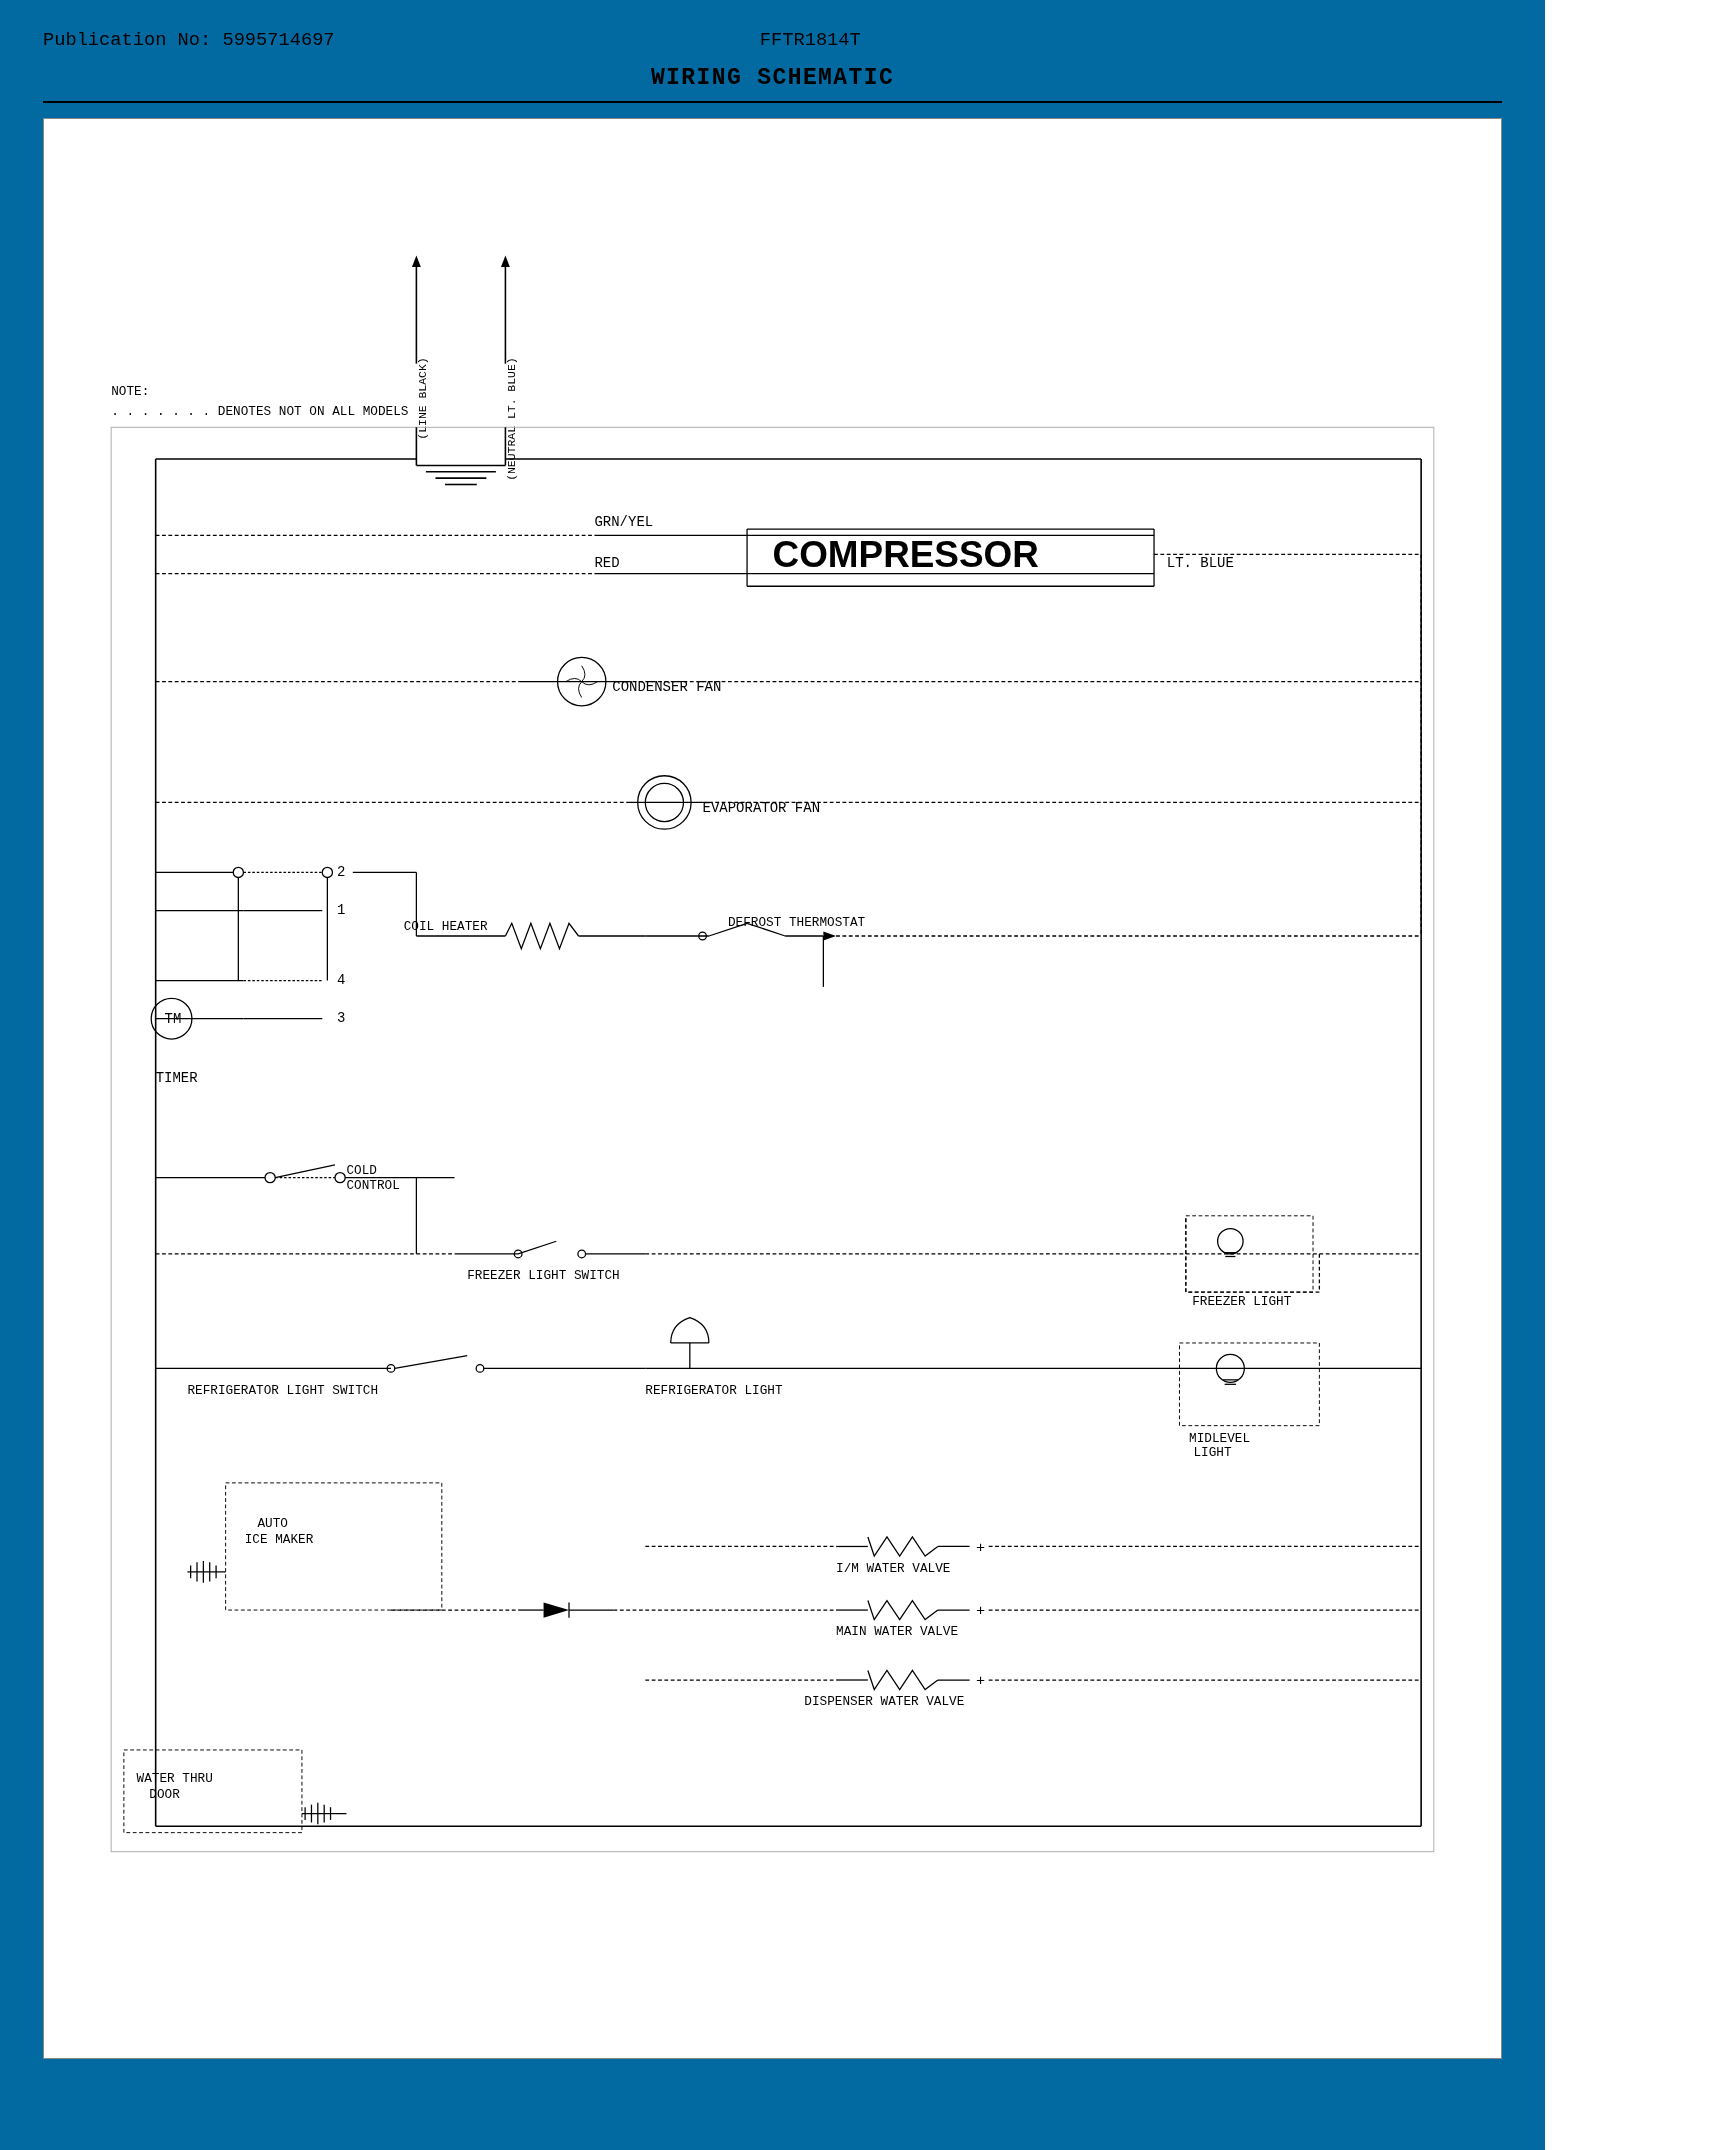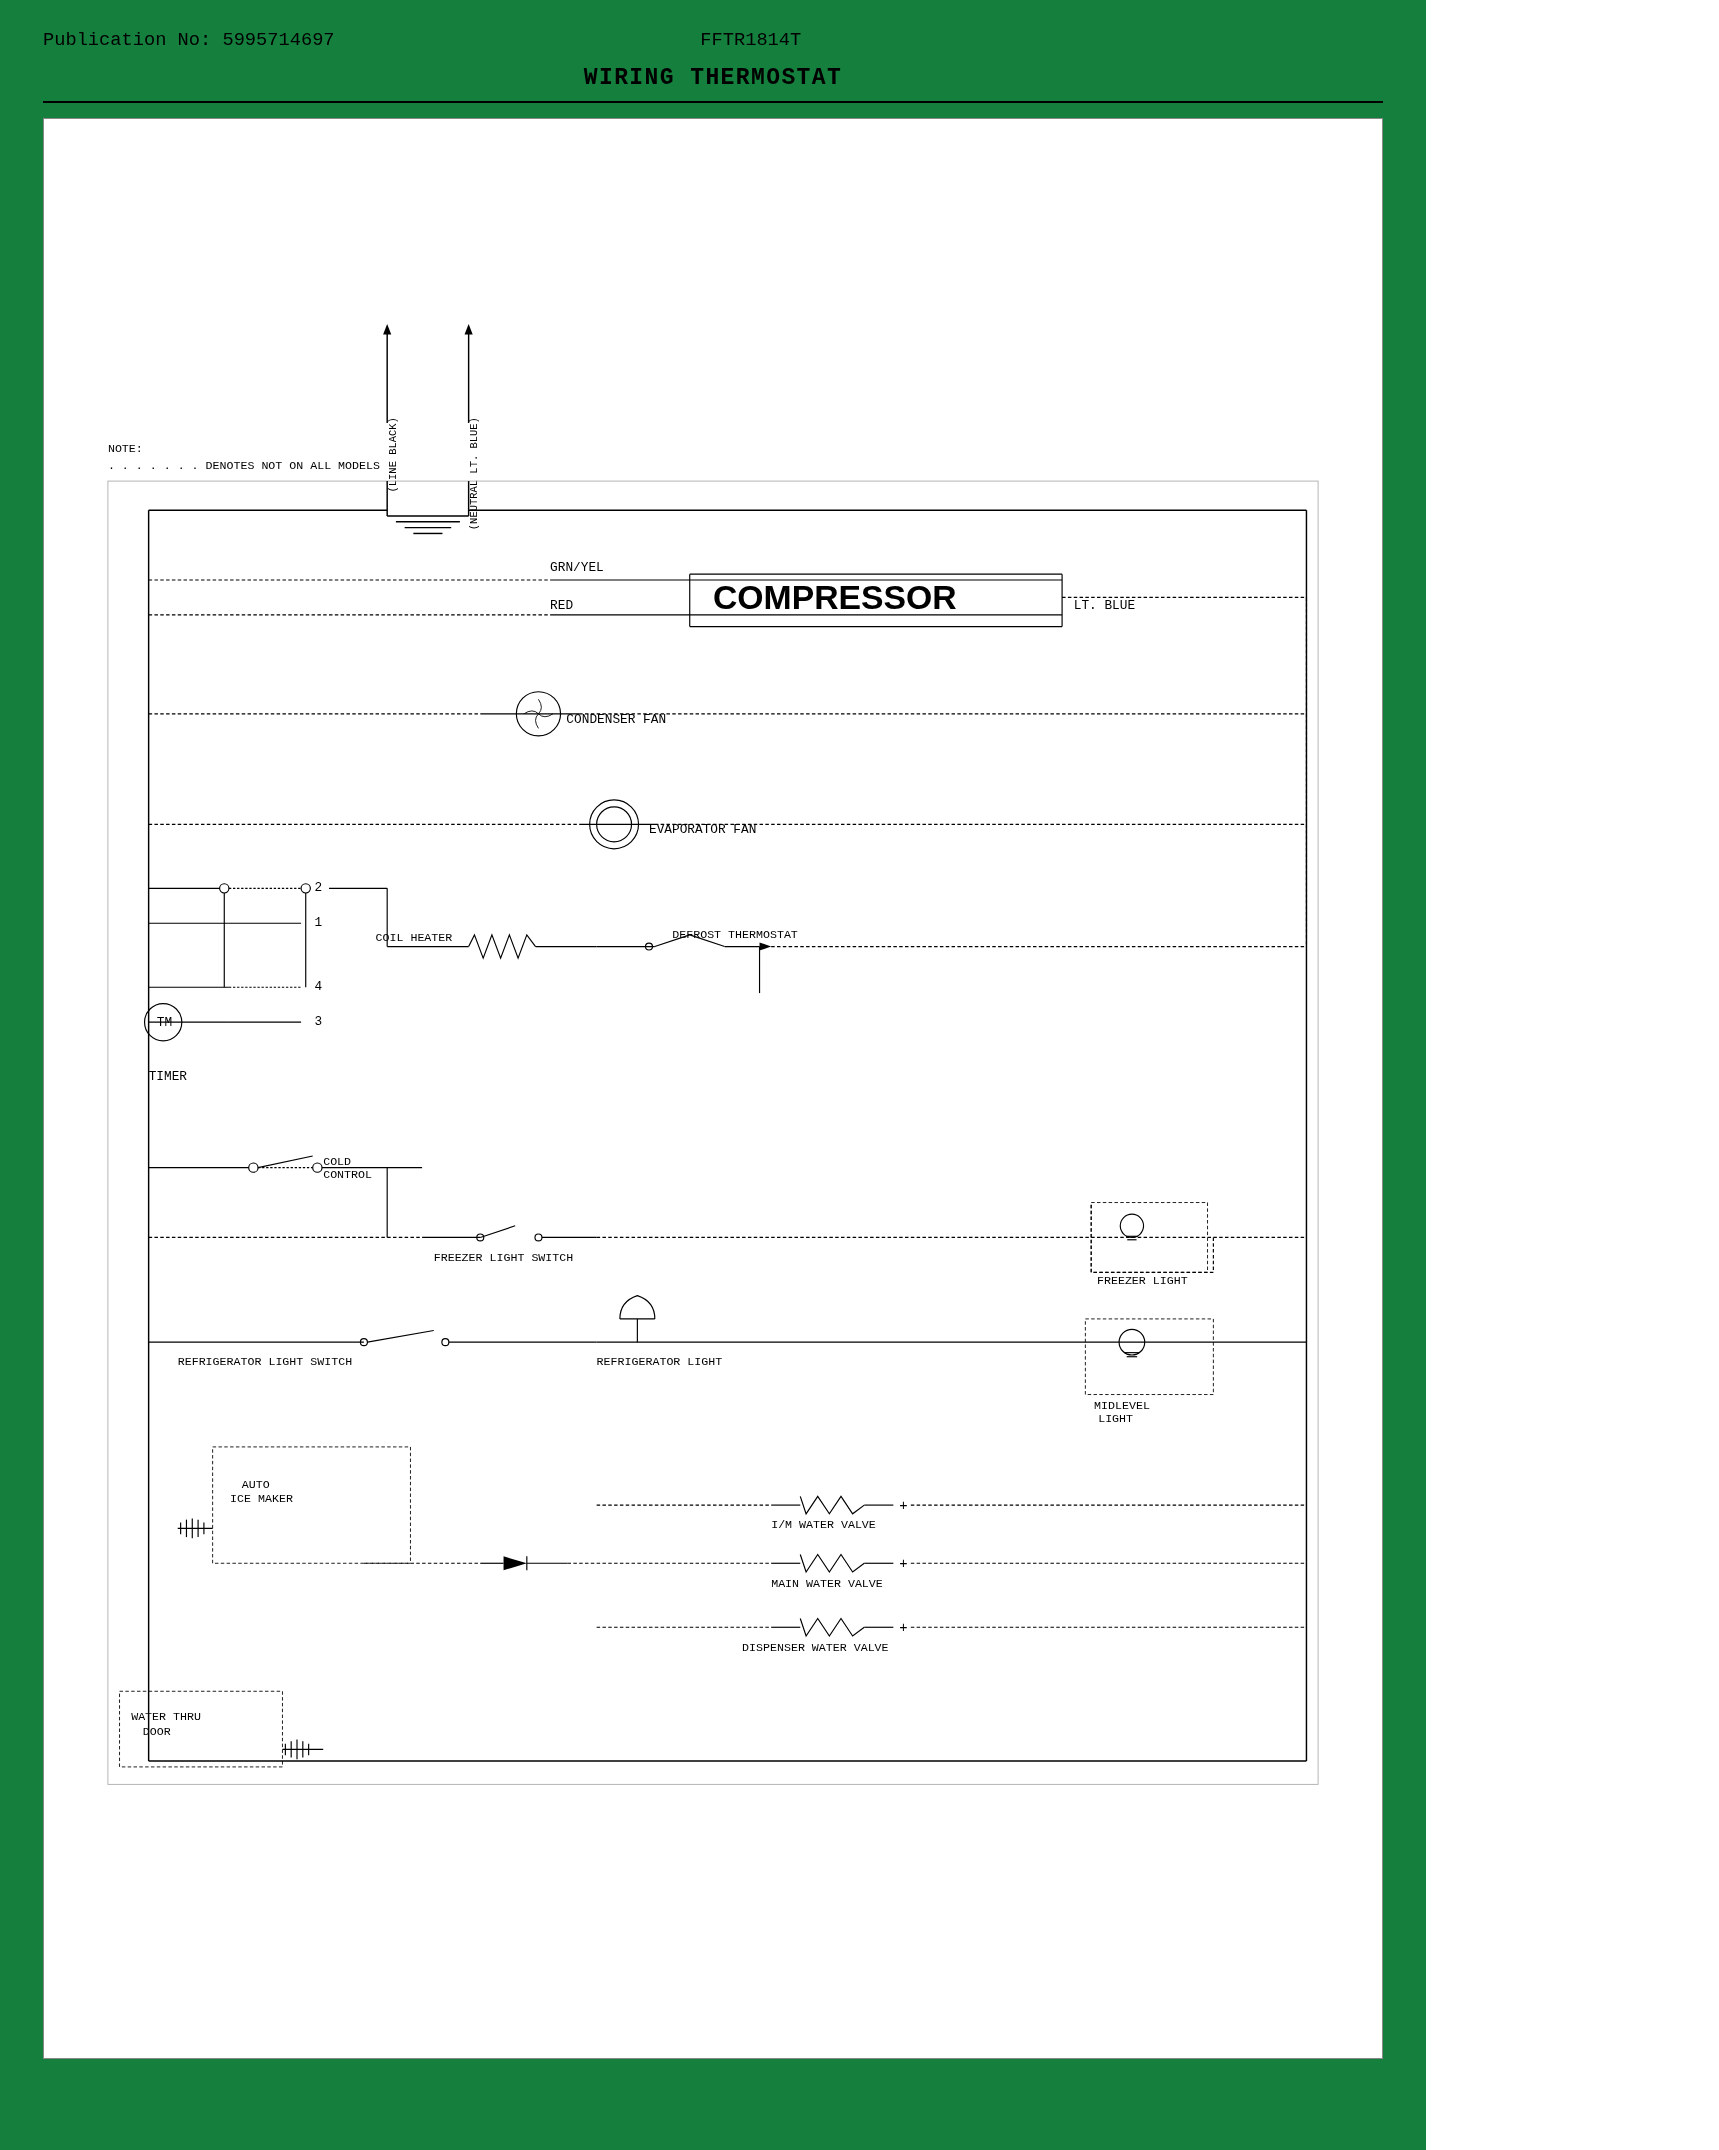--- a/index.html
+++ b/index.html
@@ -4,23 +4,23 @@
   <style>
     * { margin: 0; padding: 0; box-sizing: border-box; }
     body {
       background: #fff;
       font-family: 'Courier New', Courier, monospace;
       width: 1719px;
       min-height: 2151px;
       color: #000;
     }
     .page {
-      width: 1426px;
+      width: 1545px;
       min-height: 2151px;
-      background: #15803d;
+      background: #0369a1;
       padding: 29px 43px;
     }
     .header {
       display: flex;
       justify-content: space-between;
       align-items: flex-start;
       margin-bottom: 7.2px;
       padding-bottom: 7.2px;
     }
     .header-left {
@@ -67,21 +67,21 @@
   </style>
 </head>
 <body>
 
 <div class="page">
   <div class="header">
     <div class="header-left">Publication No: 5995714697</div>
     <div class="header-center">FFTR1814T</div>
     <div style="width:216px"></div>
   </div>
-  <div class="page-title">WIRING THERMOSTAT</div>
+  <div class="page-title">WIRING SCHEMATIC</div>
 
   <div class="schematic-box">
 
     <div class="schematic-diagram">
       <svg viewBox="0 0 2200 2550" xmlns="http://www.w3.org/2000/svg">
 
         <text x="60" y="230" font-family="Courier New" font-size="20">NOTE:</text>
         <text x="60" y="260" font-family="Courier New" font-size="20">. . . . . . . DENOTES NOT ON ALL MODELS</text>
 
         <line x1="540" y1="20" x2="540" y2="180" stroke="#000" stroke-width="2.5"></line>

